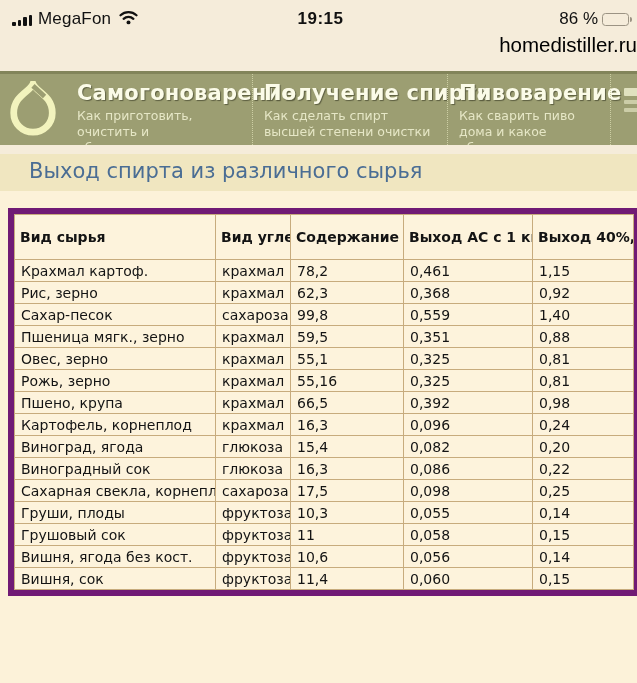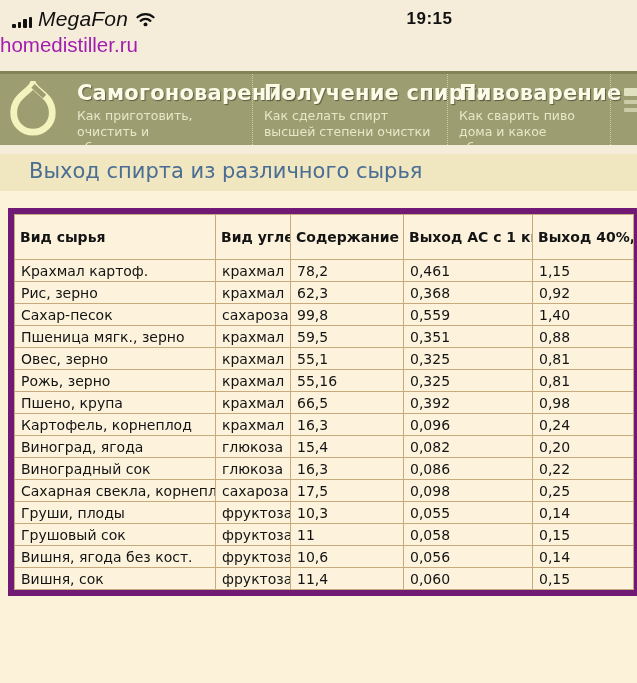--- a/index.html
+++ b/index.html
@@ -6,31 +6,31 @@
   html,body { width:637px; height:683px; overflow:hidden; }
   body { background:#f5ecda; font-family:"Liberation Sans",sans-serif; color:#111; }
 
   
   .status-bar{ height:31px; display:flex; align-items:center; padding:7px 8px 0 12px; }
   .sb-left{ display:flex; align-items:flex-end; gap:6px; width:218px; }
   .signal{ display:flex; align-items:flex-end; gap:2px; padding-bottom:3px; }
   .signal i{ display:block; width:3.5px; background:#111; border-radius:1px; }
   .signal i:nth-child(1){height:4px;} .signal i:nth-child(2){height:6.5px;}
   .signal i:nth-child(3){height:9px;} .signal i:nth-child(4){height:11.5px;}
-  .carrier{ font-size:21px; letter-spacing:.2px;font-style:italic; }
+  .carrier{ font-size:17px; letter-spacing:.2px; }
   .wifi{ margin-left:2px; }
   .sb-time{ flex:1; text-align:center; font-size:17px; font-weight:bold; letter-spacing:.5px; }
   .sb-right{ width:218px; display:flex; align-items:center; justify-content:flex-end; gap:4px; }
   .batt-pct{ font-size:17px; }
   .battery{ position:relative; width:27px; height:13px; border:1px solid #9b9383; border-radius:3.5px; padding:1.5px; }
   .battery .fill{ height:100%; width:86%; background:#000; border-radius:1.5px; }
   .battery .tip{ position:absolute; right:-4px; top:3.5px; width:2.5px; height:5px; background:#9b9383; border-radius:0 2px 2px 0; }
 
   
-  .url-bar{ height:33px; text-align:left; font-size:20.5px; color:#a21caf; padding-top:2px; }
+  .url-bar{ height:33px; text-align:right; font-size:20.5px; color:#000000; padding-top:2px; }
 
   
   .site-header{ margin-top:7px; height:74px; background:#9c9e72; border-top:3px solid #82845a;
     display:flex; font-family:"DejaVu Sans","Liberation Sans",sans-serif; overflow:hidden; }
   .logo-wrap{ width:66px; display:flex; align-items:center; justify-content:center; flex:none; }
   .nav-section{ flex:none; padding:7px 8px 0 11px; }
   .nav-section.divided{ border-left:1px dotted #cdcfa4; }
   .ns-1{ width:186px; } .ns-2{ width:195px; } .ns-3{ width:163px; }
   .ns-cut{ flex:1; padding-top:10px; }
   .nav-title{ display:block; font-size:21px; font-weight:bold; color:#fbfbe8;
@@ -67,20 +67,24 @@
     <span class="carrier">MegaFon</span>
     <span class="wifi">
       <svg width="19" height="15" viewBox="0 0 20 16">
         <path d="M1.5 5.6 A12.5 12.5 0 0 1 18.5 5.6" fill="none" stroke="#111" stroke-width="2.4" stroke-linecap="round"></path>
         <path d="M4.8 9.4 A7.6 7.6 0 0 1 15.2 9.4" fill="none" stroke="#111" stroke-width="2.4" stroke-linecap="round"></path>
         <circle cx="10" cy="13.2" r="2.1" fill="#111"></circle>
       </svg>
     </span>
   </div>
   <div class="sb-time">19:15</div>
+  <div class="sb-right">
+    <span class="batt-pct">86 %</span>
+    <span class="battery"><span class="fill"></span><span class="tip"></span></span>
+  </div>
 </div>
 
 <div class="url-bar">
   <span>homedistiller.ru</span>
 </div>
 
 <div class="site-header">
   <div class="logo-wrap">
     <svg width="54" height="58" viewBox="0 0 56 60">
       <path d="M28 3 C31 11 48 15 48 33 A20 20 0 1 1 8 33 C8 15 25 11 28 3 Z" fill="none" stroke="#f2f3bd" stroke-width="7" stroke-linejoin="miter"></path>

